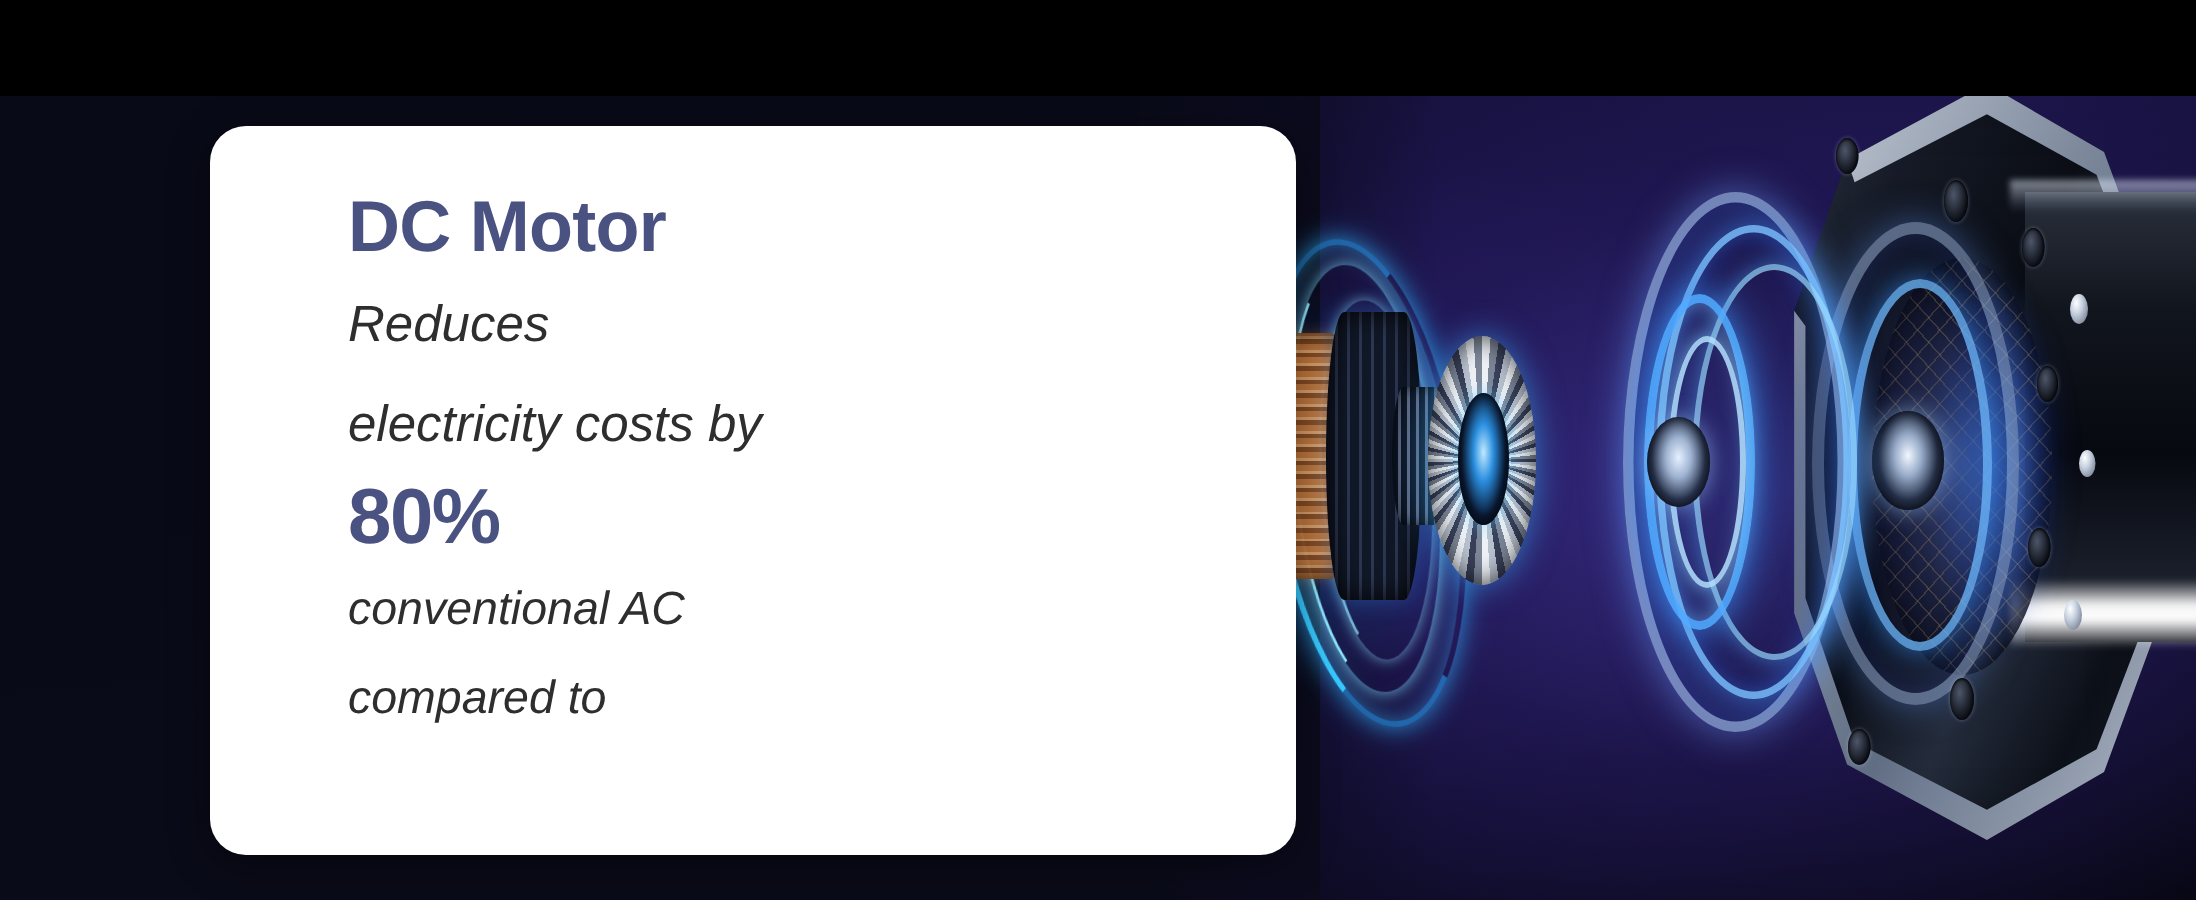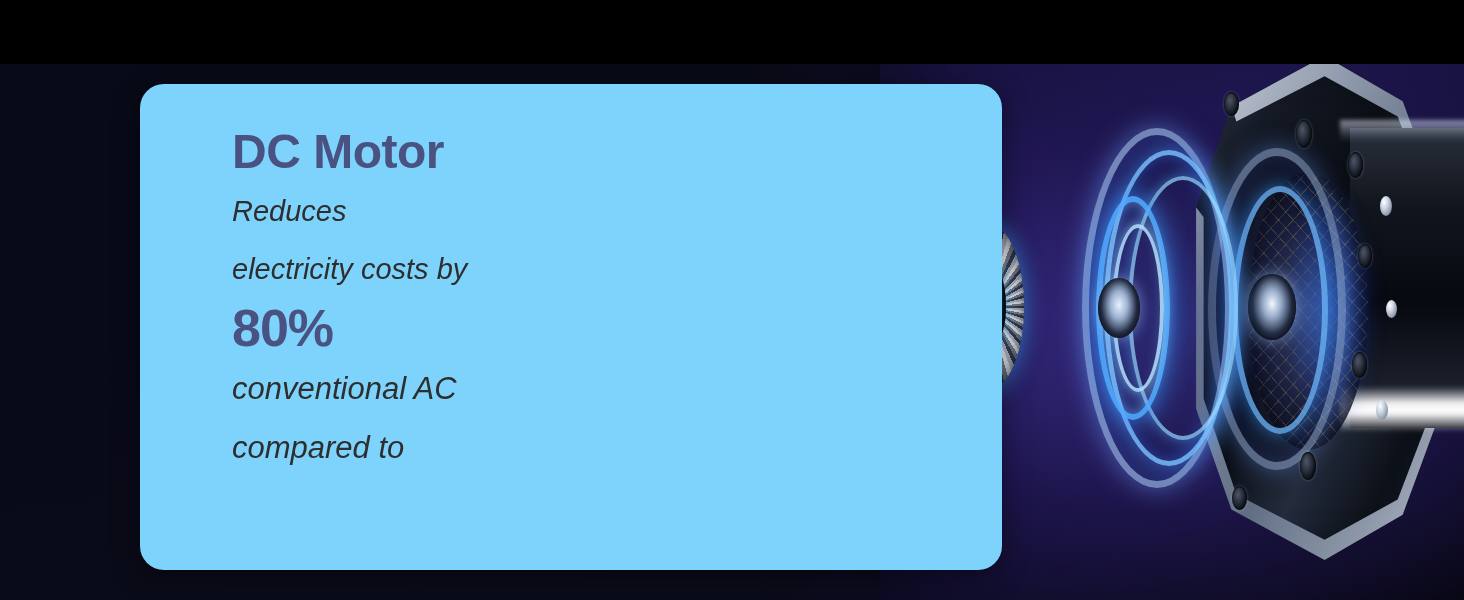--- a/index.html
+++ b/index.html
@@ -370,43 +370,43 @@
     left: 1340px; top: 120px;
     width: 130px; height: 22px;
     background: linear-gradient(180deg, rgba(235,242,255,0.55) 0%, rgba(180,200,235,0.15) 70%, rgba(0,0,0,0) 100%);
     filter: blur(2px);
   }
 
   
   .card {
     position: absolute;
     left: 140px; top: 84px;
-    width: 862px; height: 486px;
-    background: #7dd3fc;
+    width: 724px; height: 486px;
+    background: #ffffff;
     border-radius: 24px;
     z-index: 30;
     box-shadow: 0 6px 28px rgba(0,0,0,0.45);
   }
   .card-inner {
     position: absolute;
     left: 92px; top: 40px;
     width: 420px;
   }
   .title {
     margin: 0;
     font-size: 48px;
     font-weight: 700;
     letter-spacing: -0.5px;
     color: #4a5281;
     line-height: 1.15;
     font-stretch: condensed;
   }
   .lede {
     margin: 8px 0 0 0;
-    font-size: 29px;
+    font-size: 34px;
     font-style: italic;
     color: #2e2e2e;
     line-height: 1.72;
     font-weight: 400;
   }
   .bignum {
     margin: 6px 0 0 0;
     font-size: 52px;
     font-weight: 700;
     color: #4a5281;

